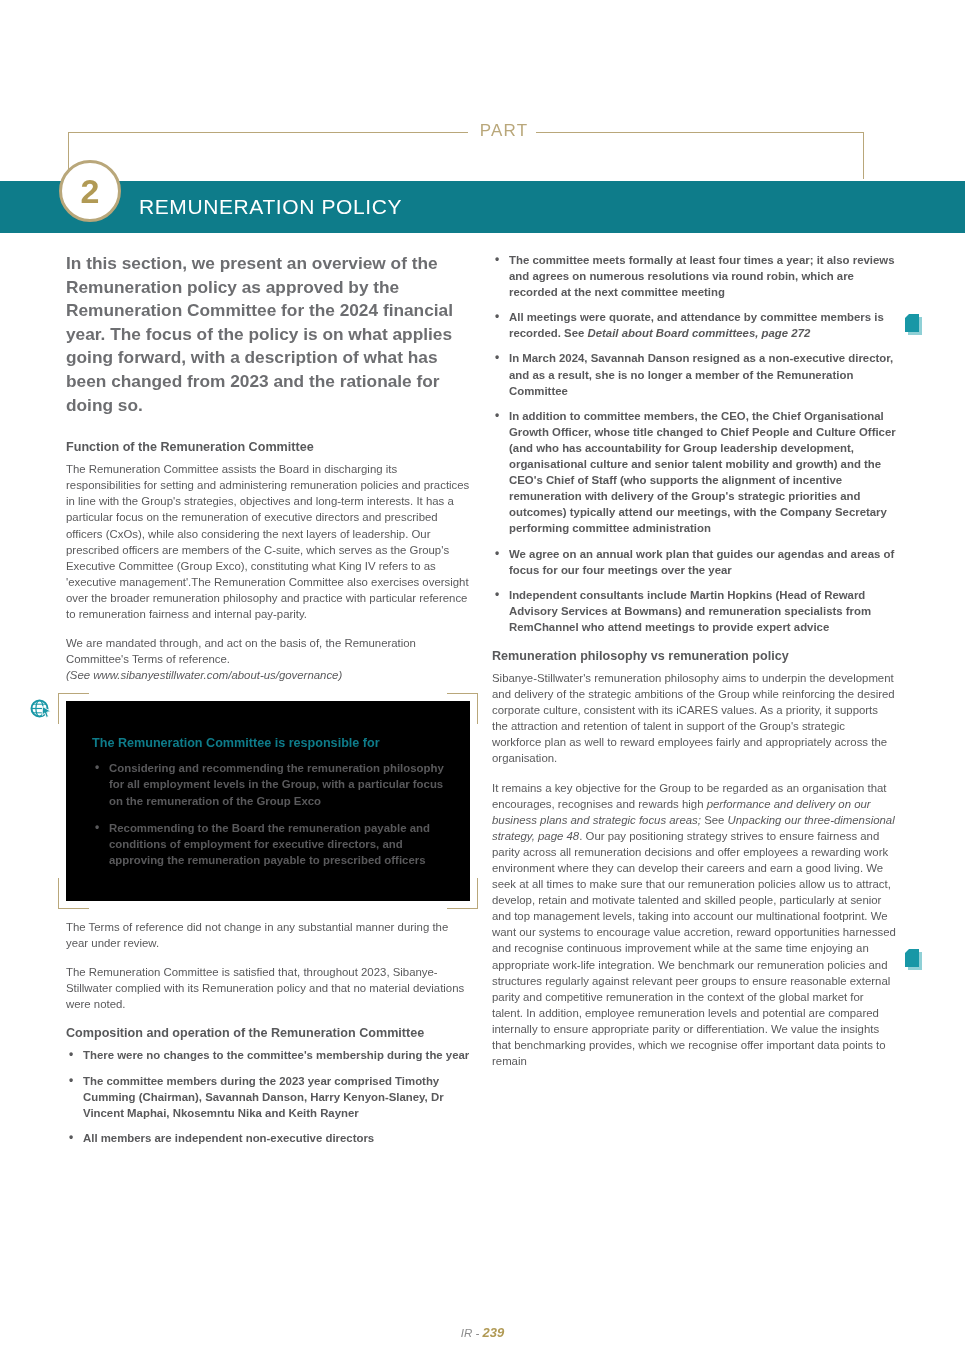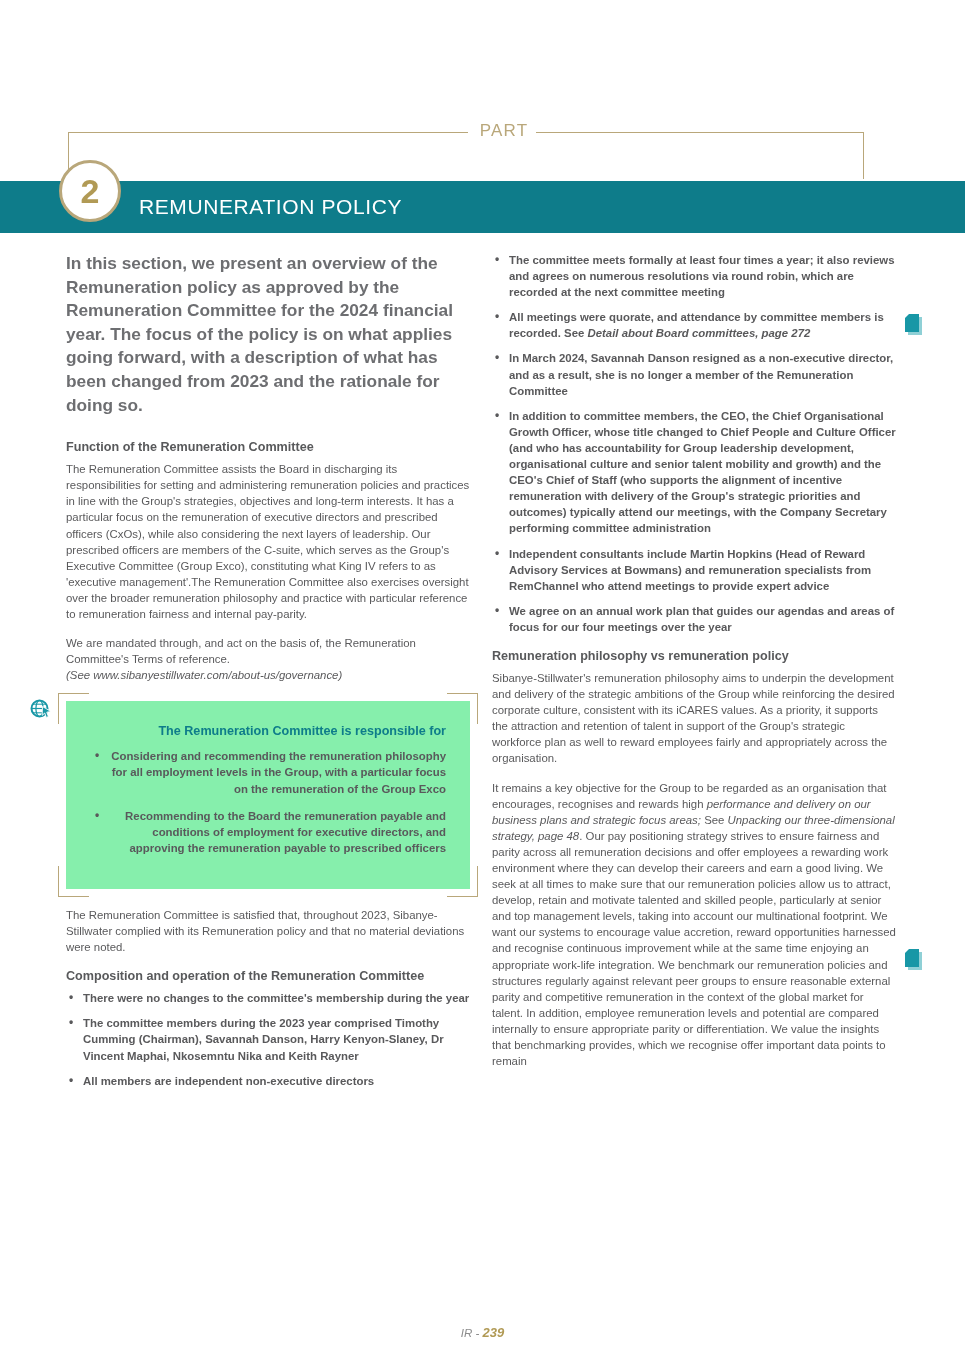--- a/index.html
+++ b/index.html
@@ -158,25 +158,24 @@
     width: 22px;
     height: 22px;
   }
 
   
   .callout-wrap {
     position: relative;
     margin: 18px 0 18px 0;
   }
   .callout {
-    background: #86efac;
-    padding: 22px 24px 22px 26px;
+    background: #000000;
+    padding: 34px 24px 22px 26px;
     box-sizing: border-box;
     position: relative;
-    text-align: right;
   }
   .corner {
     position: absolute;
     width: 30px;
     height: 30px;
     z-index: 3;
   }
   .corner.tl { left: -8px;  top: -8px;    border-left: 1.5px solid #b9a77a; border-top: 1.5px solid #b9a77a; }
   .corner.tr { right: -8px; top: -8px;    border-right:1.5px solid #b9a77a; border-top: 1.5px solid #b9a77a; }
   .corner.bl { left: -8px;  bottom: -8px; border-left: 1.5px solid #b9a77a; border-bottom:1.5px solid #b9a77a; }
@@ -268,20 +267,21 @@
     <div class="corner br"></div>
     <div class="callout">
       <h4>The Remuneration Committee is responsible for</h4>
       <ul class="bl">
         <li>Considering and recommending the remuneration philosophy for all employment levels in the Group, with a particular focus on the remuneration of the Group Exco</li>
         <li>Recommending to the Board the remuneration payable and conditions of employment for executive directors, and approving the remuneration payable to prescribed officers</li>
       </ul>
     </div>
   </div>
 
+  <p class="body">The Terms of reference did not change in any substantial manner during the year under review.</p>
   <p class="body">The Remuneration Committee is satisfied that, throughout 2023, Sibanye-Stillwater complied with its Remuneration policy and that no material deviations were noted.</p>
 
   <h3 class="sec">Composition and operation of the Remuneration Committee</h3>
   <ul class="bl">
     <li>There were no changes to the committee's membership during the year</li>
     <li>The committee members during the 2023 year comprised Timothy Cumming (Chairman), Savannah Danson, Harry Kenyon-Slaney, Dr Vincent Maphai, Nkosemntu Nika and Keith Rayner</li>
     <li>All members are independent non-executive directors</li>
   </ul>
 </div>
 
@@ -295,22 +295,22 @@
     <path d="M12.5 8.5 L21 13.5 L16.8 14.2 L18.4 18.6 L16.3 19.4 L14.7 15 L12.2 17.4 Z" fill="#1897a6" stroke="#ffffff" stroke-width="0.9"></path>
   </svg>
 </div>
 
 <div class="col col-right">
   <ul class="bl">
     <li><span>The committee meets formally at least four times a year; it also reviews and agrees on numerous resolutions via round robin, which are recorded at the next committee meeting</span></li>
     <li><span>All meetings were quorate, and attendance by committee members is recorded. See </span><span class="ital">Detail about Board committees, page 272</span></li>
     <li><span>In March 2024, Savannah Danson resigned as a non-executive director, and as a result, she is no longer a member of the Remuneration Committee</span></li>
     <li><span>In addition to committee members, the CEO, the Chief Organisational Growth Officer, whose title changed to Chief People and Culture Officer (and who has accountability for Group leadership development, organisational culture and senior talent mobility and growth) and the CEO's Chief of Staff (who supports the alignment of incentive remuneration with delivery of the Group's strategic priorities and outcomes) typically attend our meetings, with the Company Secretary performing committee administration</span></li>
+    <li><span>We agree on an annual work plan that guides our agendas and areas of focus for our four meetings over the year</span></li>
     <li><span>Independent consultants include Martin Hopkins (Head of Reward Advisory Services at Bowmans) and remuneration specialists from RemChannel who attend meetings to provide expert advice</span></li>
-    <li><span>We agree on an annual work plan that guides our agendas and areas of focus for our four meetings over the year</span></li>
   </ul>
 
   <h3 class="sec">Remuneration philosophy vs remuneration policy</h3>
   <p class="body">Sibanye-Stillwater's remuneration philosophy aims to underpin the development and delivery of the strategic ambitions of the Group while reinforcing the desired corporate culture, consistent with its iCARES values. As a priority, it supports the attraction and retention of talent in support of the Group's strategic workforce plan as well to reward employees fairly and appropriately across the organisation.</p>
 
   <p class="body">
     <span>It remains a key objective for the Group to be regarded as an organisation that encourages, recognises and rewards high </span><span class="ital">performance and delivery on our business plans and strategic focus areas; </span><span>See </span><span class="ital">Unpacking our three-dimensional strategy, page 48</span><span>. Our pay positioning strategy strives to ensure fairness and parity across all remuneration decisions and offer employees a rewarding work environment where they can develop their careers and earn a good living. We seek at all times to make sure that our remuneration policies allow us to attract, develop, retain and motivate talented and skilled people, particularly at senior and top management levels, taking into account our multinational footprint. We want our systems to encourage value accretion, reward opportunities harnessed and recognise continuous improvement while at the same time enjoying an appropriate work-life integration. We benchmark our remuneration policies and structures regularly against relevant peer groups to ensure reasonable external parity and competitive remuneration in the context of the global market for talent. In addition, employee remuneration levels and potential are compared internally to ensure appropriate parity or differentiation. We value the insights that benchmarking provides, which we recognise offer important data points to remain</span>
   </p>
 </div>
 

